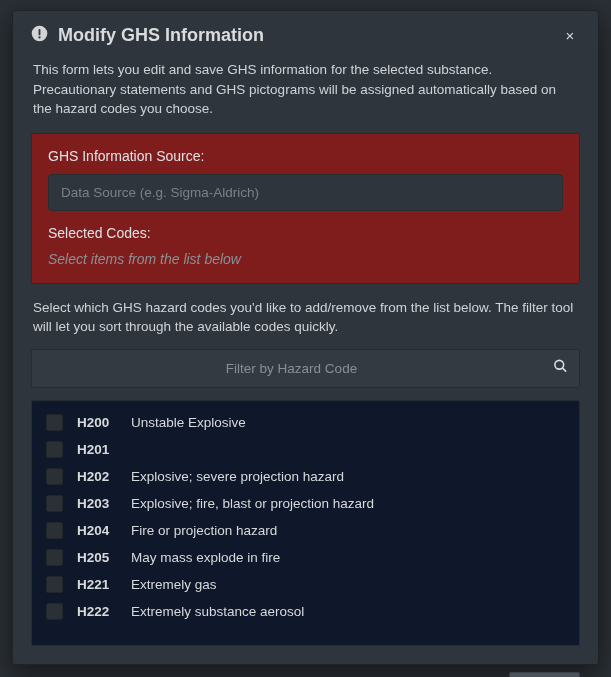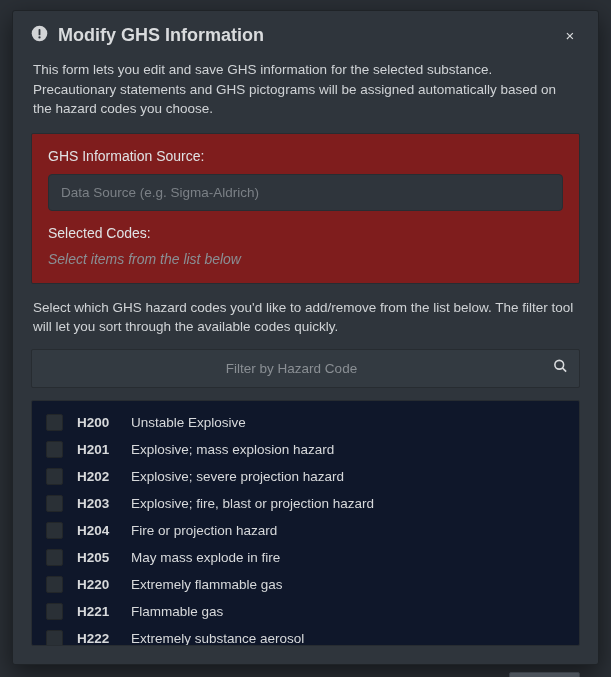--- a/index.html
+++ b/index.html
@@ -171,21 +171,20 @@
 
     <div class="list" id="code-list">
         <div class="row">
           <span class="chk"></span>
           <span class="code">H200</span>
           <span class="desc">Unstable Explosive</span>
         </div>
         <div class="row">
           <span class="chk"></span>
           <span class="code">H201</span>
-          <span class="desc">Explosive; mass explosion hazard</span>
         </div>
         <div class="row">
           <span class="chk"></span>
           <span class="code">H202</span>
           <span class="desc">Explosive; severe projection hazard</span>
         </div>
         <div class="row">
           <span class="chk"></span>
           <span class="code">H203</span>
           <span class="desc">Explosive; fire, blast or projection hazard</span>
@@ -195,27 +194,22 @@
           <span class="code">H204</span>
           <span class="desc">Fire or projection hazard</span>
         </div>
         <div class="row">
           <span class="chk"></span>
           <span class="code">H205</span>
           <span class="desc">May mass explode in fire</span>
         </div>
         <div class="row">
           <span class="chk"></span>
-          <span class="code">H220</span>
-          <span class="desc">Extremely flammable gas</span>
-        </div>
-        <div class="row">
-          <span class="chk"></span>
           <span class="code">H221</span>
-          <span class="desc">Flammable gas</span>
+          <span class="desc">Extremely gas</span>
         </div>
         <div class="row">
           <span class="chk"></span>
           <span class="code">H222</span>
           <span class="desc">Extremely substance aerosol</span>
         </div>
       </div>
   </div>
 
   <div class="footer">

